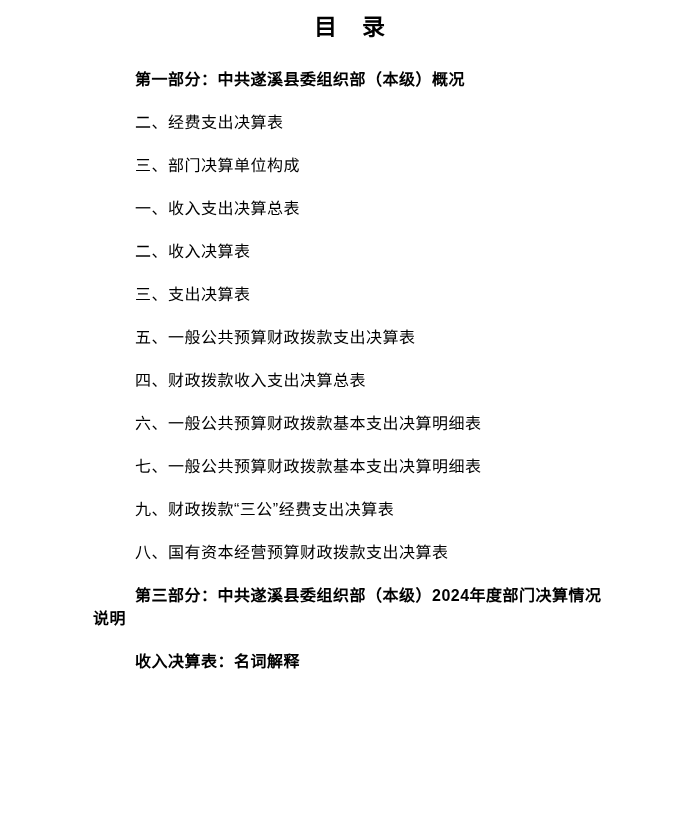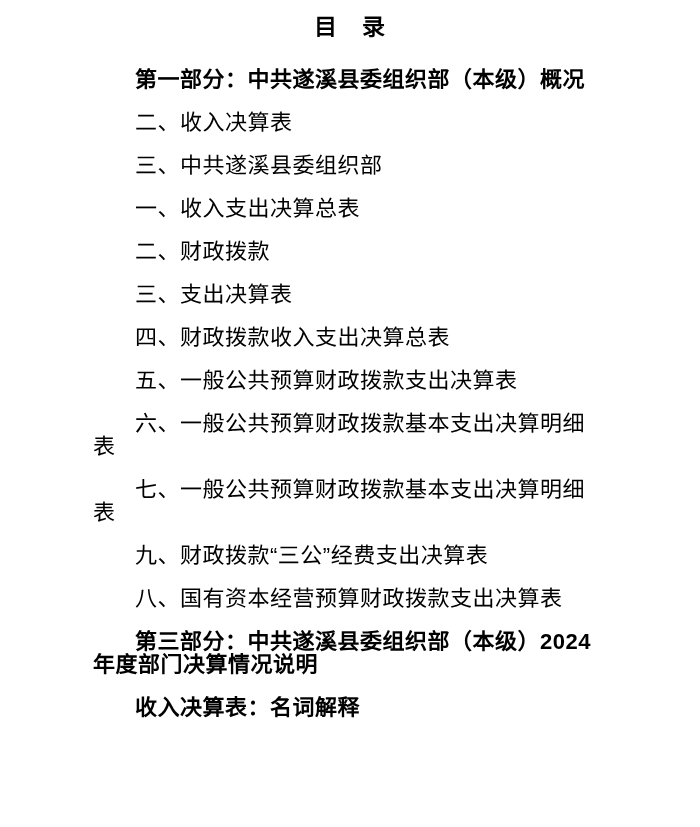--- a/index.html
+++ b/index.html
@@ -19,21 +19,21 @@
   }
   .doc-title {
     font-size: 23px;
     line-height: 26px;
     font-weight: bold;
     text-align: center;
     letter-spacing: 1px;
     margin: 0 0 28px 0;
   }
   .toc p {
-    font-size: 22px;
+    font-size: 16px;
     line-height: 23px;
     margin: 0 0 20px 0;
     text-indent: 42px;
     letter-spacing: 0.5px;
     word-break: break-all;
   }
   .toc p.toc-heading {
     font-weight: bold;
   }
   .toc p.toc-item {
@@ -41,27 +41,27 @@
   }
 </style>
 </head>
 <body>
 
 <div class="doc-page">
   <h1 class="doc-title">目　录</h1>
 
   <div class="toc">
     <p class="toc-heading">第一部分：中共遂溪县委组织部（本级）概况</p>
+    <p class="toc-item">二、经费支出决算表</p>
+    <p class="toc-item">三、部门决算单位构成</p>
+    <p class="toc-item">一、收入支出决算总表</p>
     <p class="toc-item">二、收入决算表</p>
-    <p class="toc-item">三、中共遂溪县委组织部</p>
-    <p class="toc-item">一、收入支出决算总表</p>
-    <p class="toc-item">二、财政拨款</p>
     <p class="toc-item">三、支出决算表</p>
+    <p class="toc-item">五、一般公共预算财政拨款支出决算表</p>
     <p class="toc-item">四、财政拨款收入支出决算总表</p>
-    <p class="toc-item">五、一般公共预算财政拨款支出决算表</p>
     <p class="toc-item">六、一般公共预算财政拨款基本支出决算明细表</p>
     <p class="toc-item">七、一般公共预算财政拨款基本支出决算明细表</p>
     <p class="toc-item">九、财政拨款“三公”经费支出决算表</p>
     <p class="toc-item">八、国有资本经营预算财政拨款支出决算表</p>
     <p class="toc-heading">第三部分：中共遂溪县委组织部（本级）2024年度部门决算情况说明</p>
     <p class="toc-heading">收入决算表：名词解释</p>
   </div>
 </div>
 
 </body></html>

